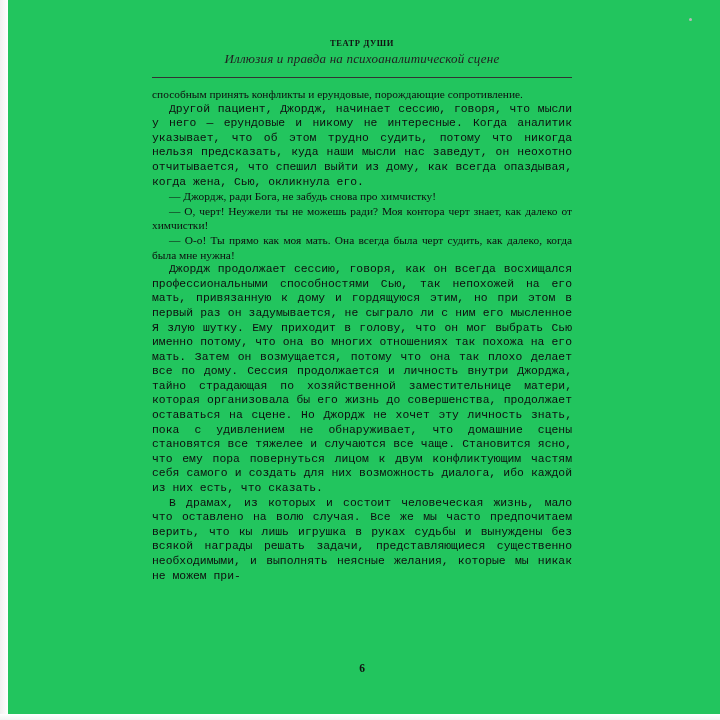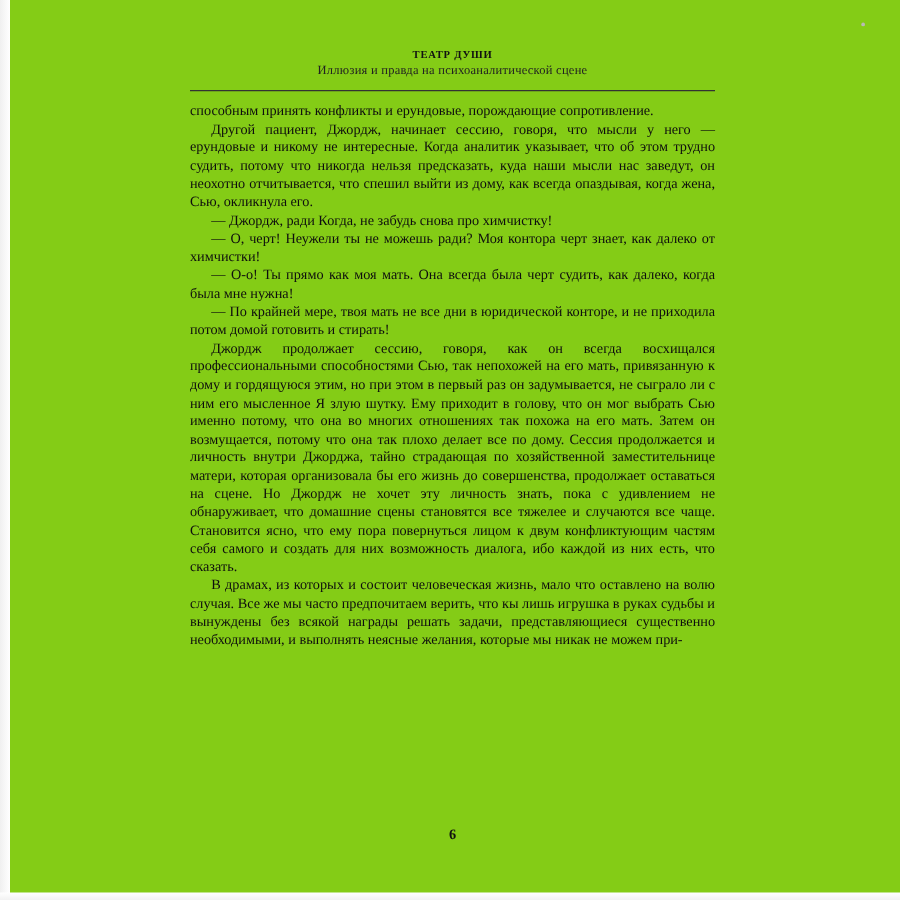--- a/index.html
+++ b/index.html
@@ -11,21 +11,21 @@
     width: 720px;
     height: 720px;
     font-family: "Liberation Serif", serif;
     color: #101010;
     overflow: hidden;
   }
   .page {
     position: relative;
     width: 720px;
     height: 720px;
-    background: #84cc16;
+    background: #22c55e;
     box-sizing: border-box;
   }
   .page-inner {
     position: absolute;
     left: 152px;
     top: 20px;
     width: 420px;
     height: 680px;
   }
   .header {
@@ -35,40 +35,42 @@
   }
   .header-title {
     font-size: 8.5px;
     letter-spacing: 0.6px;
     font-weight: bold;
     text-transform: uppercase;
     color: #111;
     margin-bottom: 3px;
   }
   .header-subtitle {
-    font-size: 10px;
+    font-size: 13px;
+    font-style: italic;
     color: #222;
     letter-spacing: 0.2px;
   }
   .rule {
     border-top: 1px solid #333;
     margin: 6px 0 9px 0;
     width: 100%;
   }
   .body-text p {
     margin: 0;
     font-size: 11.4px;
     line-height: 14.6px;
     text-align: justify;
     text-justify: inter-word;
     hyphens: manual;
     color: #0e0e0e;
   }
   .body-text p.indent {
     text-indent: 17px;
+    font-family: Liberation Mono, monospace;
   }
   .body-text p.dialog {
     text-indent: 17px;
   }
   .page-number {
     position: absolute;
     left: 0;
     right: 0;
     bottom: 26px;
     text-align: center;
@@ -115,23 +117,22 @@
     <div class="header">
       <div class="header-title">ТЕАТР ДУШИ</div>
       <div class="header-subtitle">Иллюзия и правда на психоаналитической сцене</div>
     </div>
 
     <div class="rule"></div>
 
     <div class="body-text">
       <p>способным принять конфликты и ерундовые, порождающие сопротивление.</p>
       <p class="indent">Другой пациент, Джордж, начинает сессию, говоря, что мысли у него — ерундовые и никому не интересные. Когда аналитик указывает, что об этом трудно судить, потому что никогда нельзя предсказать, куда наши мысли нас заведут, он неохотно отчитывается, что спешил выйти из дому, как всегда опаздывая, когда жена, Сью, окликнула его.</p>
-      <p class="dialog">— Джордж, ради Когда, не забудь снова про химчистку!</p>
+      <p class="dialog">— Джордж, ради Бога, не забудь снова про химчистку!</p>
       <p class="dialog">— О, черт! Неужели ты не можешь ради? Моя контора черт знает, как далеко от химчистки!</p>
       <p class="dialog">— О-о! Ты прямо как моя мать. Она всегда была черт судить, как далеко, когда была мне нужна!</p>
-      <p class="dialog">— По крайней мере, твоя мать не все дни в юридической конторе, и не приходила потом домой готовить и стирать!</p>
       <p class="indent">Джордж продолжает сессию, говоря, как он всегда восхищался профессиональными способностями Сью, так непохожей на его мать, привязанную к дому и гордящуюся этим, но при этом в первый раз он задумывается, не сыграло ли с ним его мысленное Я злую шутку. Ему приходит в голову, что он мог выбрать Сью именно потому, что она во многих отношениях так похожа на его мать. Затем он возмущается, потому что она так плохо делает все по дому. Сессия продолжается и личность внутри Джорджа, тайно страдающая по хозяйственной заместительнице матери, которая организовала бы его жизнь до совершенства, продолжает оставаться на сцене. Но Джордж не хочет эту личность знать, пока с удивлением не обнаруживает, что домашние сцены становятся все тяжелее и случаются все чаще. Становится ясно, что ему пора повернуться лицом к двум конфликтующим частям себя самого и создать для них возможность диалога, ибо каждой из них есть, что сказать.</p>
       <p class="indent">В драмах, из которых и состоит человеческая жизнь, мало что оставлено на волю случая. Все же мы часто предпочитаем верить, что кы лишь игрушка в руках судьбы и вынуждены без всякой награды решать задачи, представляющиеся существенно необходимыми, и выполнять неясные желания, которые мы никак не можем при-</p>
     </div>
 
     <div class="page-number">6</div>
   </div>
 </div>
 
 </body></html>

